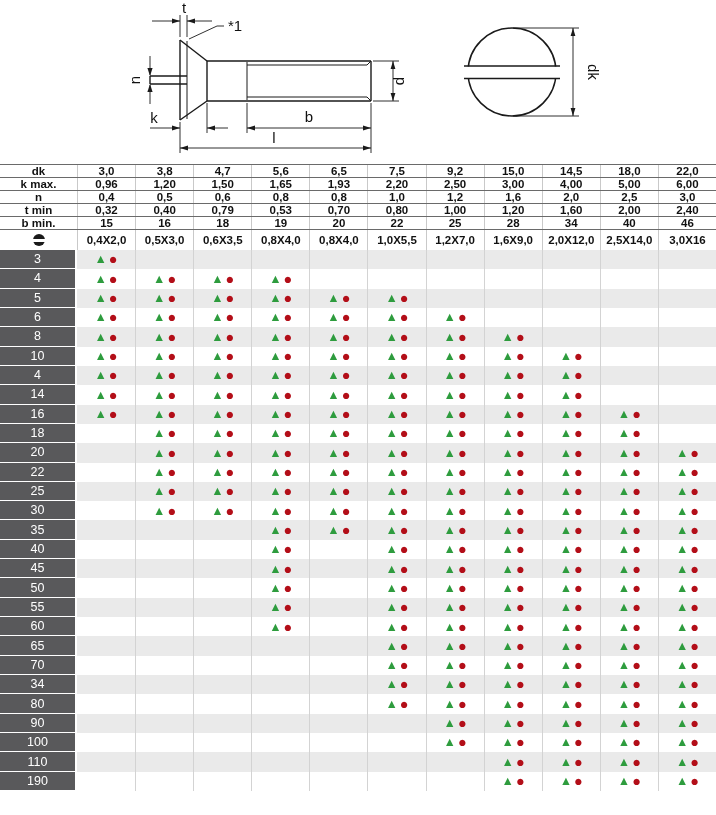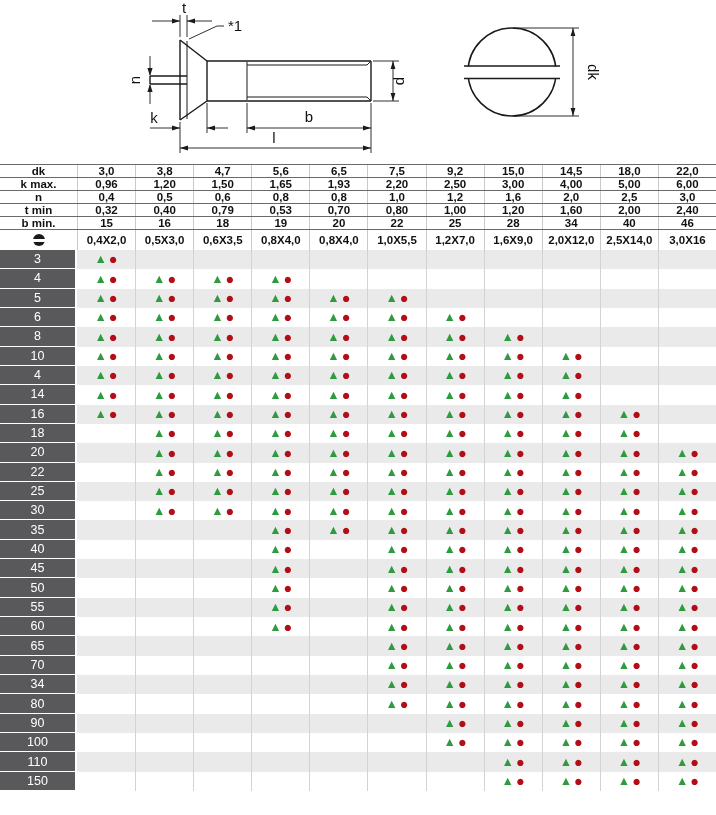--- a/index.html
+++ b/index.html
@@ -1181,21 +1181,21 @@
         <div class="cell">
           <span class="tri">▲</span>
           <span class="dot">●</span>
         </div>
         <div class="cell">
           <span class="tri">▲</span>
           <span class="dot">●</span>
         </div>
       </div>
       <div class="cols data-row">
-        <div class="len-label">150</div>
+        <div class="len-label">190</div>
         <div class="cell"></div>
         <div class="cell"></div>
         <div class="cell"></div>
         <div class="cell"></div>
         <div class="cell"></div>
         <div class="cell"></div>
         <div class="cell"></div>
         <div class="cell">
           <span class="tri">▲</span>
           <span class="dot">●</span>

